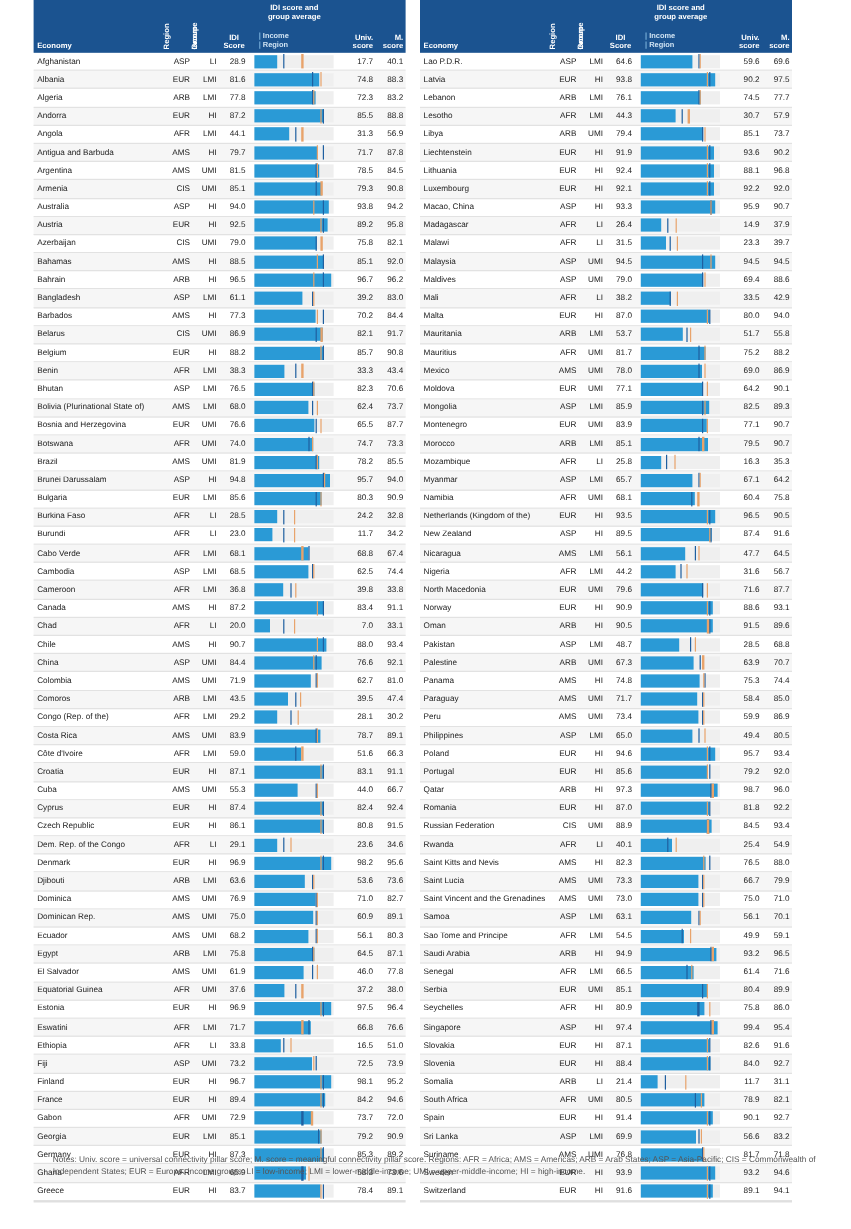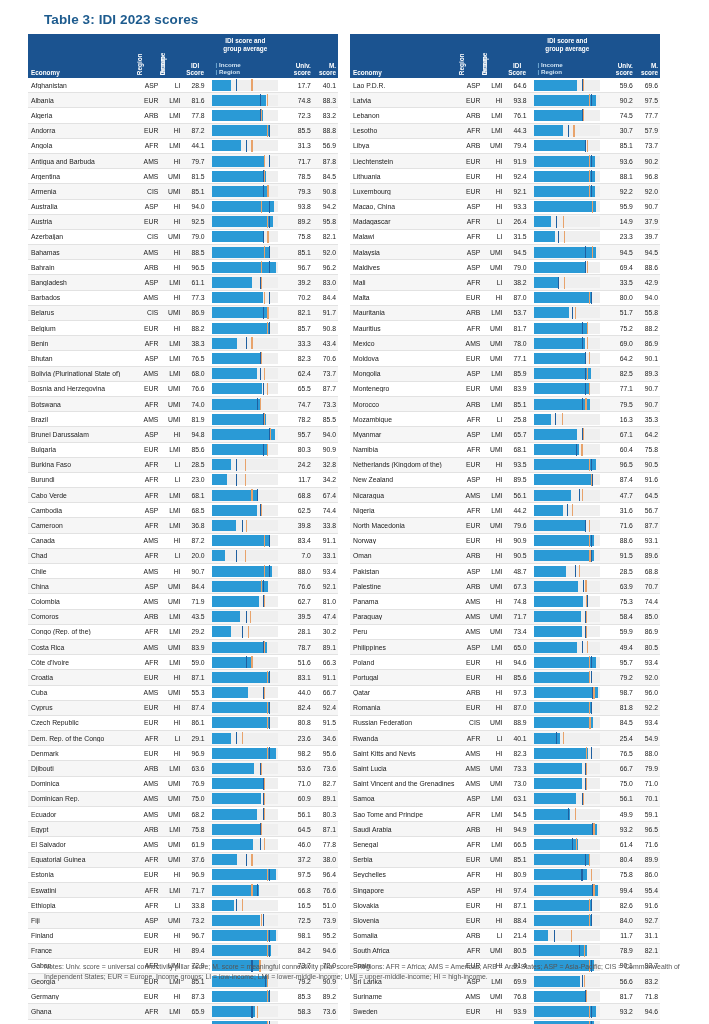--- a/index.html
+++ b/index.html
@@ -105,21 +105,20 @@
   .notes{
     position:absolute;left:44px;right:28px;top:962px;
     font-size:6.9px;line-height:1.5;color:#555;
   }
 </style>
 </head>
 <body>
 
 <div class="page">
 
-  <div class="table-title">Table 3: IDI 2023 scores</div>
 
   <div class="tables">
 
     <div class="tbl">
       <div class="thead">
         <div class="th th-econ">Economy</div>
         <div class="th th-rot">
             <span>Region</span>
           </div>
         <div class="th th-rot two">

